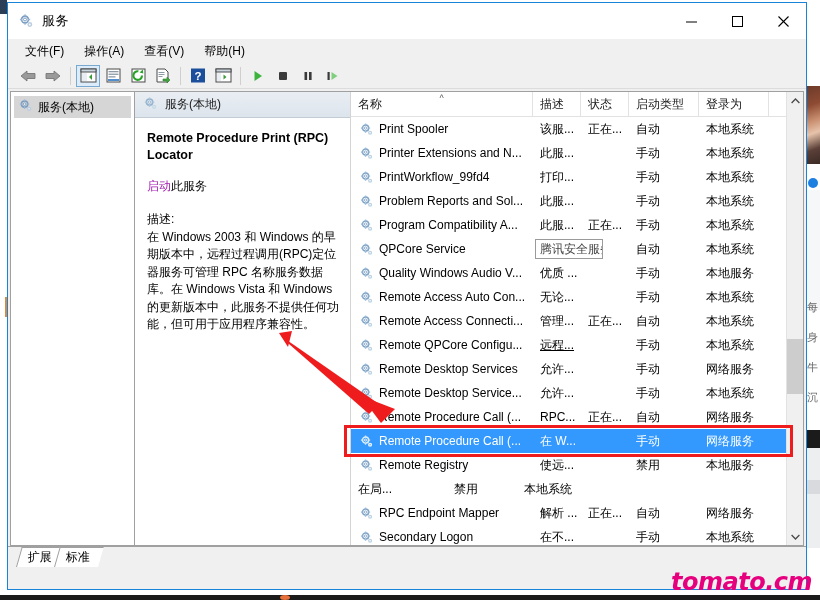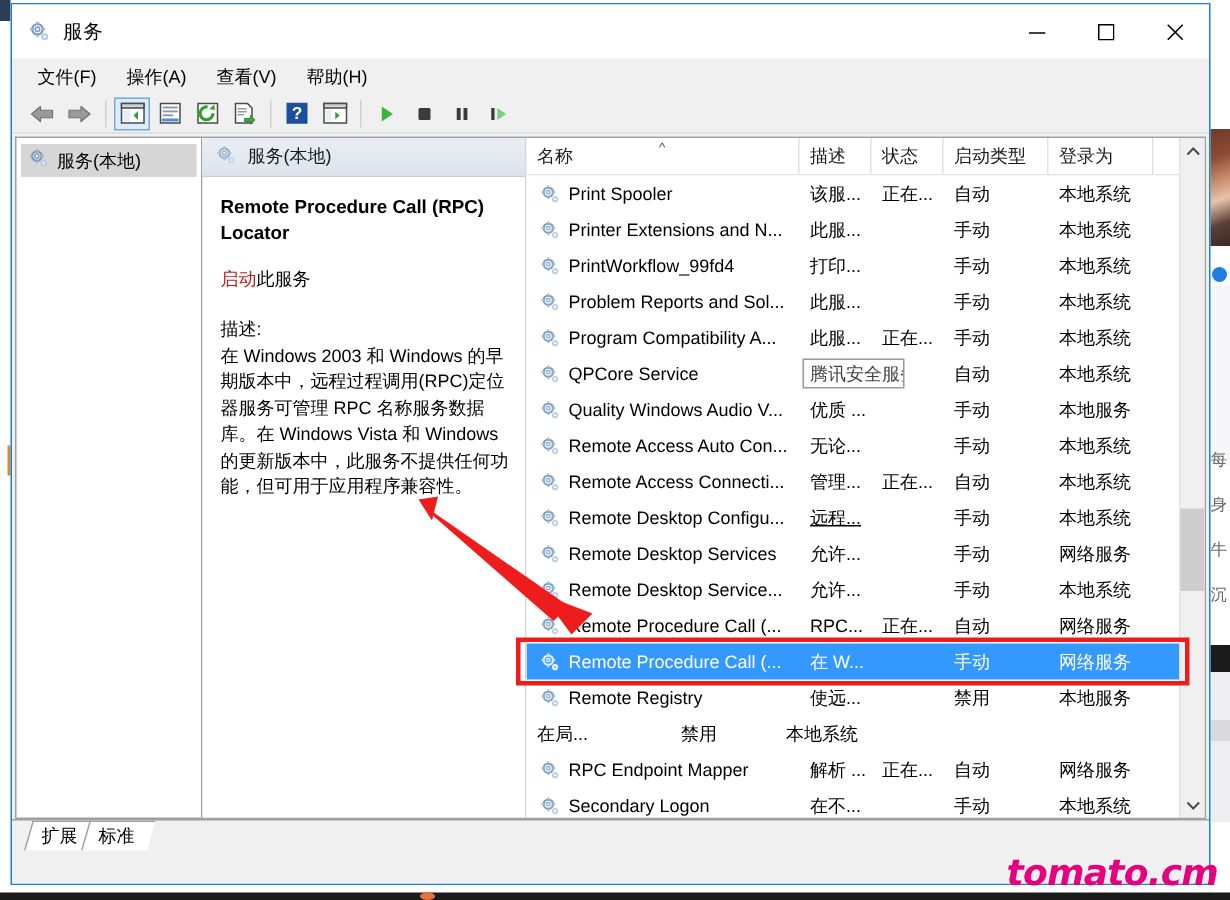--- a/index.html
+++ b/index.html
@@ -125,21 +125,21 @@
     background: linear-gradient(#e9eef3, #dce4ec);
     border-bottom:1px solid #c3ccd5;
     display:flex; align-items:center; gap:7px; padding-left:8px;
     font-size:12px; color:#1a1a1a;
   }
   .details-body { padding:12px 10px 0 12px; overflow:hidden; }
   .svc-title {
     font-size:12.5px; font-weight:bold; color:#000; line-height:17px; margin-bottom:14px;
   }
   .svc-action { font-size:12px; color:#000; margin-bottom:16px; }
-  .svc-action a { color:#b91c1c; cursor:pointer; }
+  .svc-action a { color:#a21caf; cursor:pointer; }
   .desc-label { font-size:12px; color:#000; line-height:17.5px; }
   .desc-text { font-size:12px; color:#000; line-height:17.5px; }
 
   
   .listwrap { flex:1 1 auto; display:flex; flex-direction:column; min-width:0; position:relative; }
   .list-header {
     height:25px; flex:0 0 25px; display:flex; background:#fff;
     border-bottom:1px solid #e2e2e2; position:relative;
   }
   .lh-cell {
@@ -415,21 +415,21 @@
                 <rect x="2" y="5.8" width="2" height="1.4"></rect>
                   <rect x="10" y="5.8" width="2" height="1.4"></rect>
               </g>
               <circle cx="11.8" cy="11.5" r="2.3" fill="#c6d8e6"></circle>
               <circle cx="11.8" cy="11.5" r="0.85" fill="#e6ecf2"></circle>
             </svg>
           </span>
           <span>服务(本地)</span>
         </div>
         <div class="details-body">
-          <div class="svc-title">Remote Procedure Call (RPC) Locator</div>
+          <div class="svc-title">Remote Procedure Print (RPC) Locator</div>
           <div class="svc-action">
             <a>启动</a><span>此服务</span>
           </div>
           <div class="desc-label">描述:</div>
           <div class="desc-text">在 Windows 2003 和 Windows 的早期版本中，远程过程调用(RPC)定位器服务可管理 RPC 名称服务数据库。在 Windows Vista 和 Windows 的更新版本中，此服务不提供任何功能，但可用于应用程序兼容性。</div>
         </div>
       </div>
 
       <div class="listwrap">
         <div class="list-header">
@@ -721,21 +721,21 @@
   <circle cx="7" cy="6.5" r="1.3" fill="#ffffff" stroke="#7fa3c6" stroke-width="0.9"></circle>
   <g fill="#9fbcd8">
     <rect x="6.3" y="1.6" width="1.4" height="1.9"></rect>
                     <rect x="6.3" y="9.6" width="1.4" height="1.9"></rect>
     <rect x="2.1" y="5.8" width="1.9" height="1.4"></rect>
                     <rect x="10" y="5.8" width="1.9" height="1.4"></rect>
   </g>
   <circle cx="11.8" cy="11.5" r="2.2" fill="#bdd2e4"></circle>
   <circle cx="11.8" cy="11.5" r="0.8" fill="#ffffff"></circle>
 </svg>
-                <span>Remote Desktop Configu...</span>
+                <span>Remote QPCore Configu...</span>
               </div>
               <div class="cell " style="width: 48px; flex: 0 0 48px; text-decoration: underline;">
                 <span>远程...</span>
               </div>
               <div class="cell " style="width: 48px; flex: 0 0 48px;">
                 <span></span>
               </div>
               <div class="cell " style="width: 70px; flex: 0 0 70px;">
                 <span>手动</span>
               </div>

